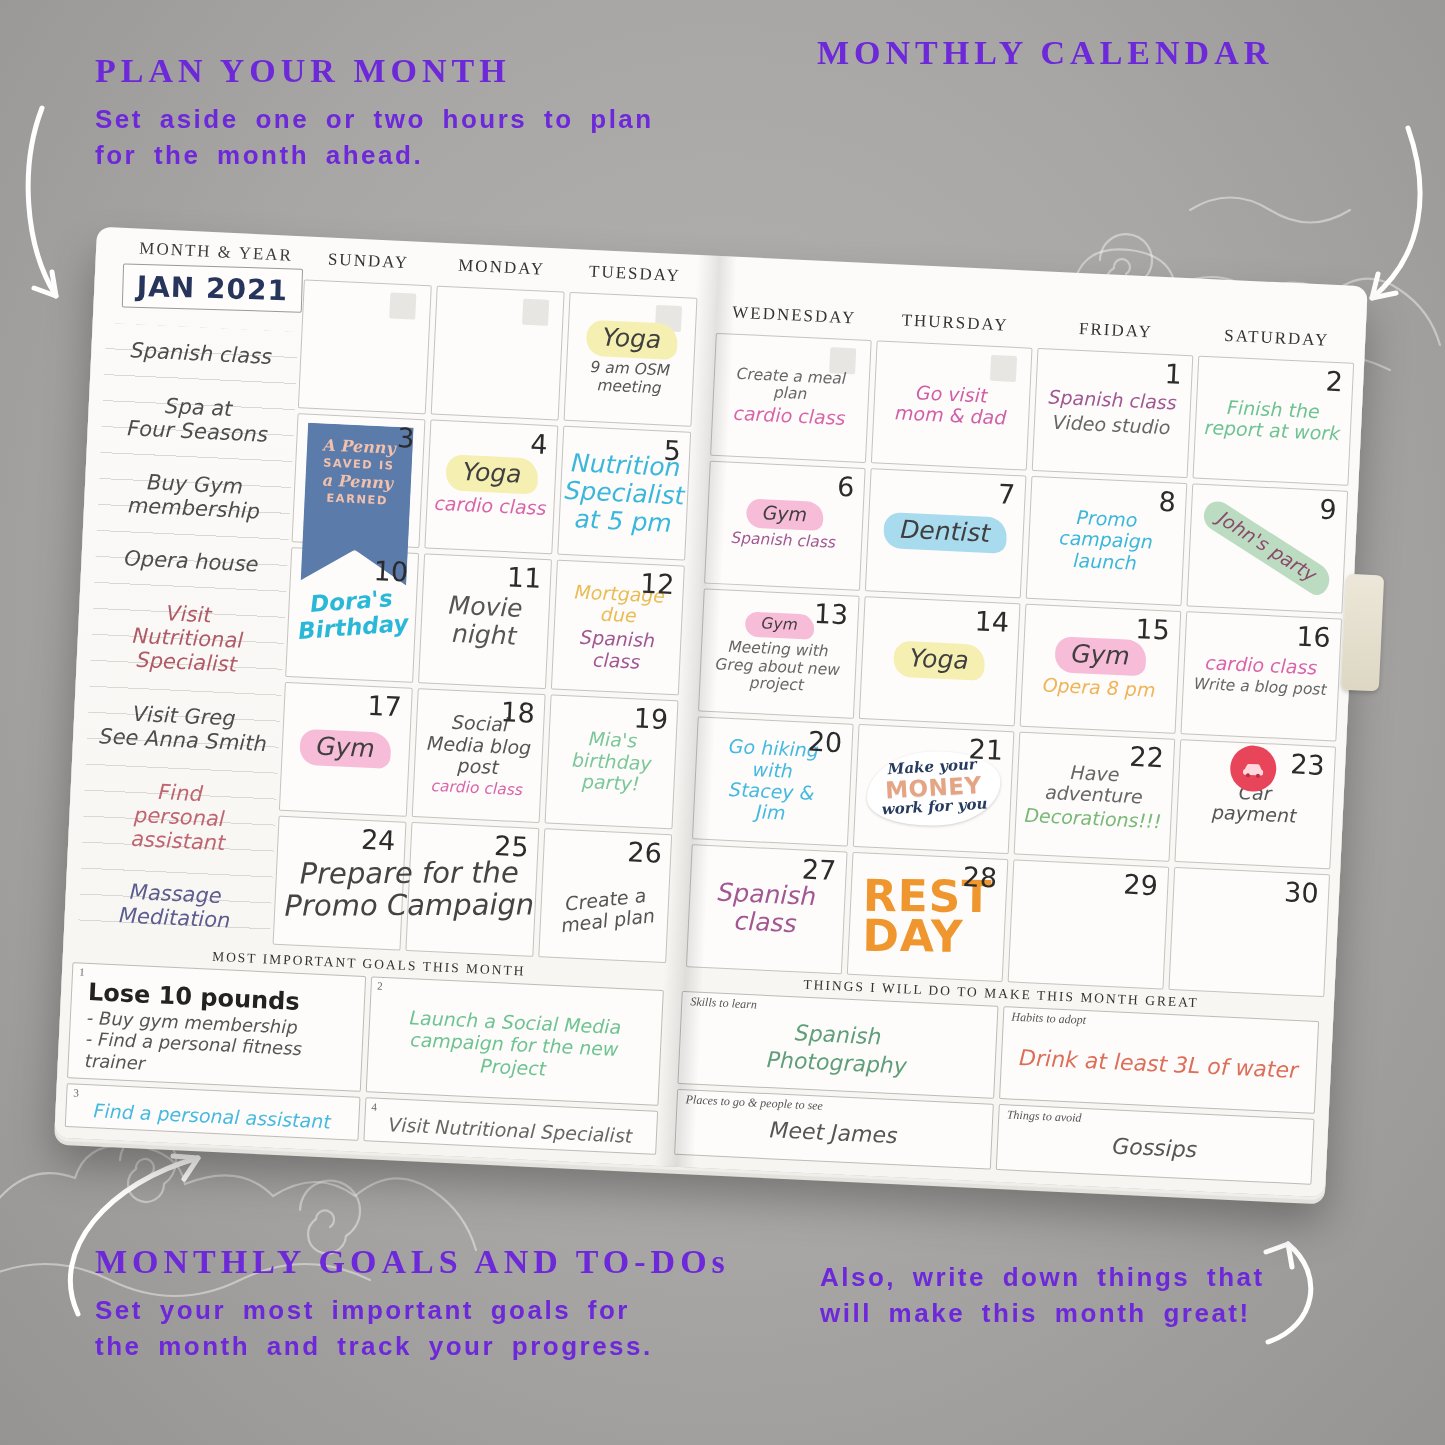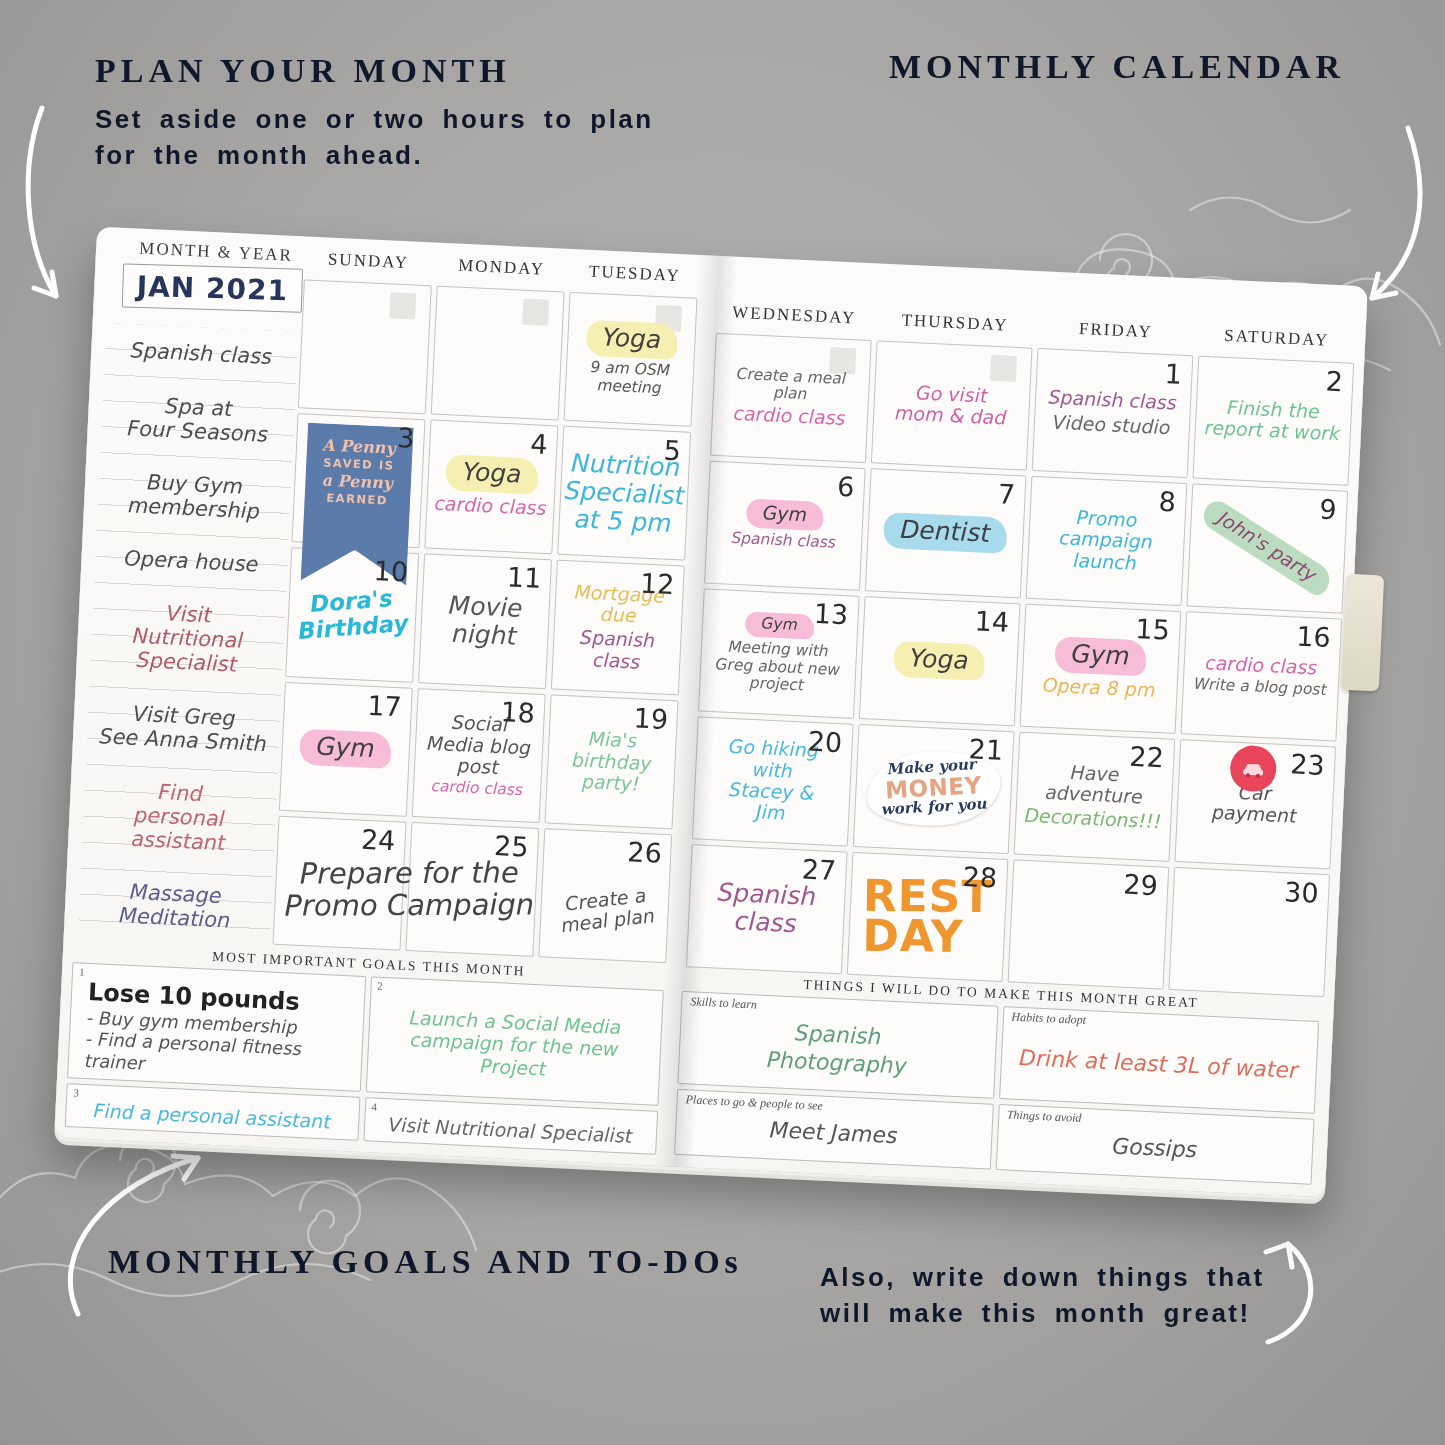--- a/index.html
+++ b/index.html
@@ -6,21 +6,21 @@
   body{
     width:1445px;height:1445px;overflow:hidden;position:relative;
     font-family:"Liberation Sans",sans-serif;
     background:radial-gradient(ellipse at 50% 42%, #b5b3b1 0%, #a9a7a5 52%, #969492 100%);
   }
   
   .clouds{position:absolute;pointer-events:none;}
   .clouds svg{overflow:visible;}
   .clouds path{fill:none;stroke:rgba(255,255,255,.42);stroke-width:2.2;stroke-linecap:round;}
   
-  .anno{position:absolute;color:#0f172a;}
+  .anno{position:absolute;color:#6d28d9;}
   .anno-title{
     font-family:"Liberation Serif",serif;font-size:34px;font-weight:600;
     letter-spacing:5px;margin-bottom:12px;white-space:nowrap;
   }
   .anno-body{
     font-size:26px;font-weight:700;letter-spacing:2.5px;word-spacing:7px;
     line-height:1.38;white-space:pre-line;
   }
   
   .arrow{position:absolute;pointer-events:none;}
@@ -183,25 +183,27 @@
     <path d="M330,120 a30,30 0 1,1 46,26 a19,19 0 1,1 -30,-17 a9,9 0 1,1 14,8"></path>
     <path d="M10,190 q65,-32 130,0 q65,32 130,0 q65,-32 130,0"></path>
   </svg>
 </div>
 
 <div class="anno" style="left:95px;top:52px;width:600px;">
   <div class="anno-title">PLAN YOUR MONTH</div>
   <div class="anno-body">Set aside one or two hours to plan
 for the month ahead.</div>
 </div>
-<div class="anno" style="left:817px;top:48px;width:600px;text-align:center;">
+<div class="anno" style="left:817px;top:34px;width:600px;">
   <div class="anno-title">MONTHLY CALENDAR</div>
 </div>
-<div class="anno" style="left:108px;top:1243px;width:640px;">
+<div class="anno" style="left:95px;top:1243px;width:640px;">
   <div class="anno-title">MONTHLY GOALS AND TO-DOs</div>
+  <div class="anno-body">Set your most important goals for
+the month and track your progress.</div>
 </div>
 <div class="anno" style="left:820px;top:1260px;width:520px;">
   <div class="anno-body">Also, write down things that
 will make this month great!</div>
 </div>
 
 <div class="arrow" style="left:0;top:0;">
   <svg width="120" height="340" viewBox="0 0 120 340">
     <path d="M42,108 C20,165 24,245 56,296"></path>
     <path d="M56,296 l-4,-24 M56,296 l-22,-8"></path>

